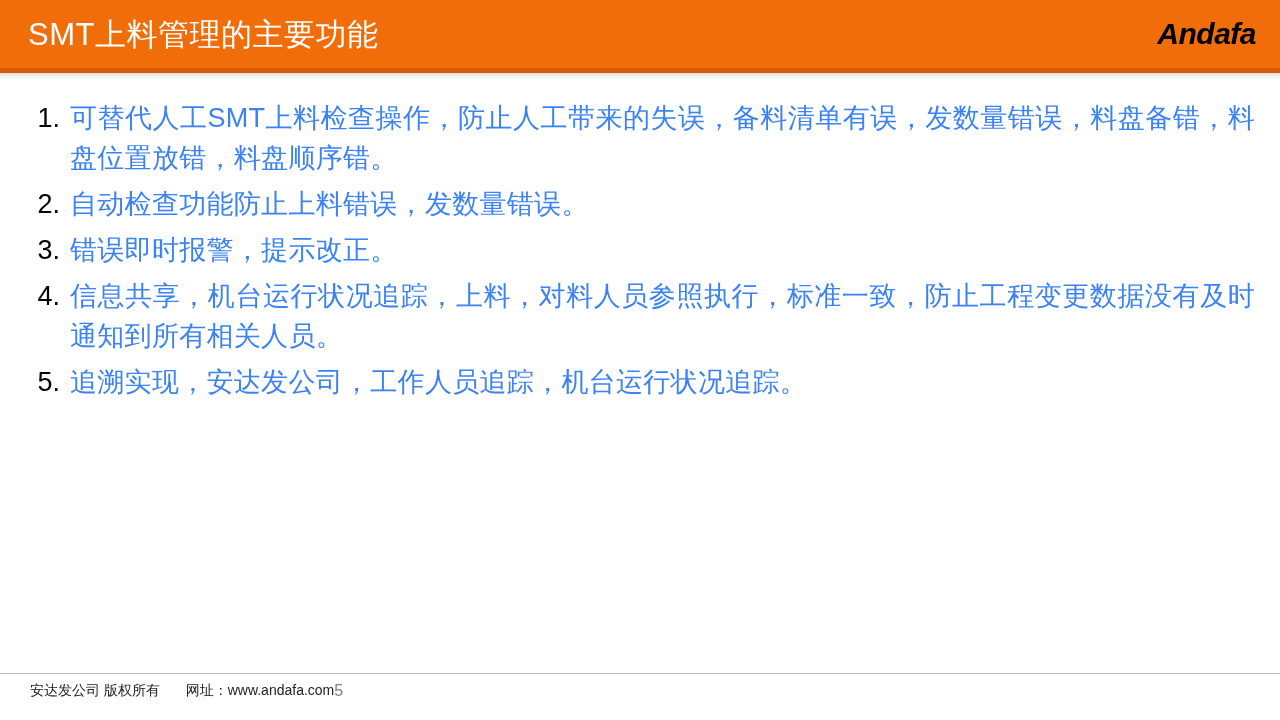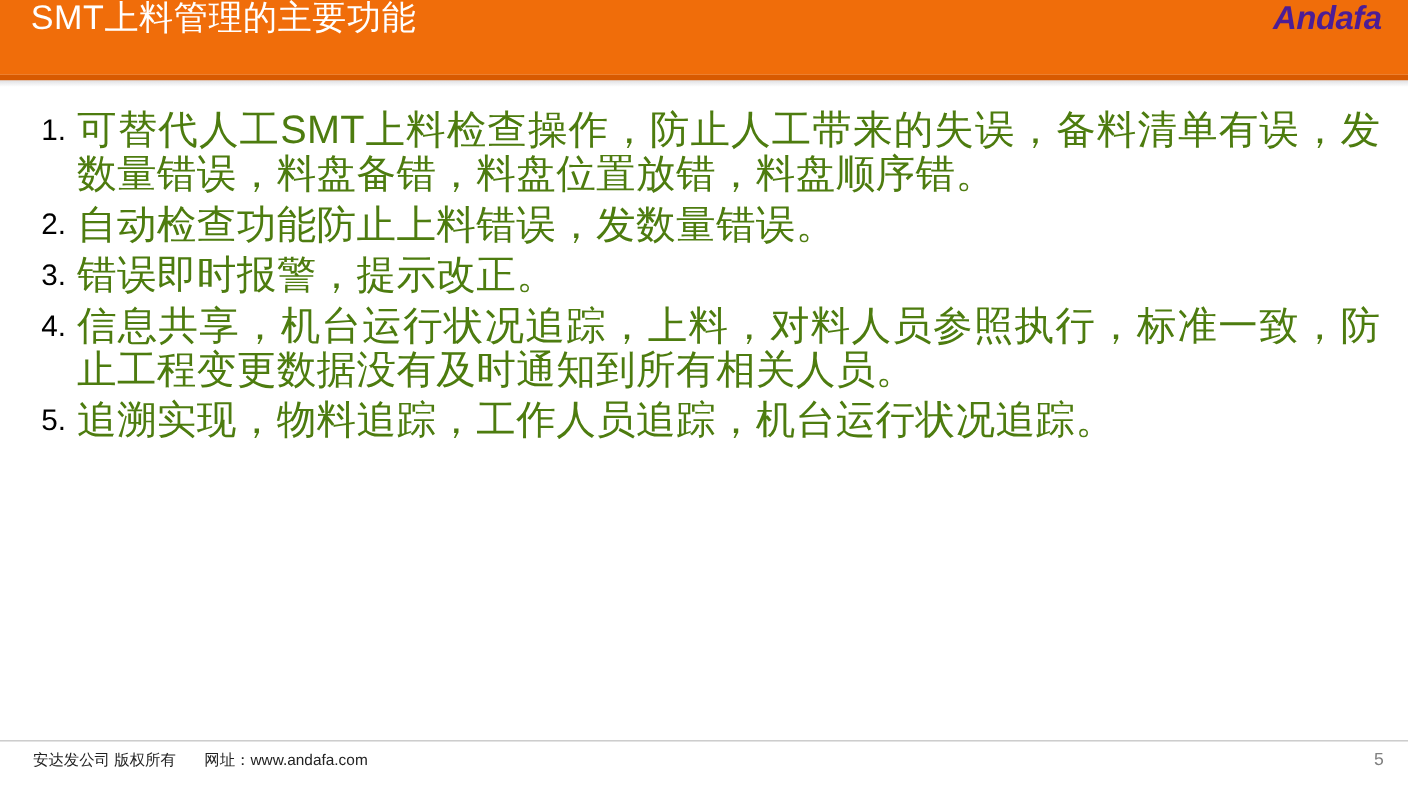--- a/index.html
+++ b/index.html
@@ -22,34 +22,34 @@
   }
   
   .header-bar {
     position: absolute;
     left: 0;
     top: 0;
     width: 1280px;
     height: 68px;
     background: #f06d0a;
     display: flex;
-    align-items: flex-start;
+    align-items: center;
     justify-content: space-between;
     box-sizing: border-box;
     padding: 0 24px 0 28px;
   }
   .header-title {
     color: #ffffff;
     font-size: 31px;
     line-height: 1;
     letter-spacing: 0.5px;
     white-space: nowrap;
   }
   .header-logo {
-    color: #4c1d95;
+    color: #000000;
     font-size: 30px;
     font-weight: bold;
     font-style: italic;
     letter-spacing: -0.5px;
     white-space: nowrap;
   }
   .header-underline {
     position: absolute;
     left: 0;
     top: 68px;
@@ -82,44 +82,44 @@
     width: 40px;
     text-align: right;
     font-size: 27px;
     line-height: 40px;
     color: #000000;
     padding-right: 10px;
     box-sizing: border-box;
   }
   .item-text {
     flex: 1 1 auto;
-    font-size: 36px;
+    font-size: 27px;
     line-height: 40px;
-    color: #4d7c0f;
+    color: #3b82f6;
     text-align: justify;
     letter-spacing: 0.3px;
   }
   
   .footer-rule {
     position: absolute;
     left: 0;
     bottom: 46px;
     width: 1280px;
     height: 1px;
     background: #b8b8b8;
   }
   .footer {
     position: absolute;
     left: 0;
     bottom: 0;
     width: 1280px;
     height: 46px;
     display: flex;
     align-items: center;
-    justify-content: space-between;
+    justify-content: flex-start;
     box-sizing: border-box;
     padding: 0 22px 12px 30px;
   }
   .footer-left {
     font-size: 14px;
     color: #222222;
     white-space: nowrap;
   }
   .footer-left .spacer {
     display: inline-block;
@@ -159,21 +159,21 @@
       <div class="item-text">错误即时报警，提示改正。</div>
     </div>
 
     <div class="list-item">
       <div class="item-num">4.</div>
       <div class="item-text">信息共享，机台运行状况追踪，上料，对料人员参照执行，标准一致，防止工程变更数据没有及时通知到所有相关人员。</div>
     </div>
 
     <div class="list-item">
       <div class="item-num">5.</div>
-      <div class="item-text">追溯实现，物料追踪，工作人员追踪，机台运行状况追踪。</div>
+      <div class="item-text">追溯实现，安达发公司，工作人员追踪，机台运行状况追踪。</div>
     </div>
 
   </div>
 
   <div class="footer-rule"></div>
   <div class="footer">
     <div class="footer-left">
       <span>安达发公司 版权所有</span>
       <span class="spacer"></span>
       <span>网址：www.andafa.com</span>

